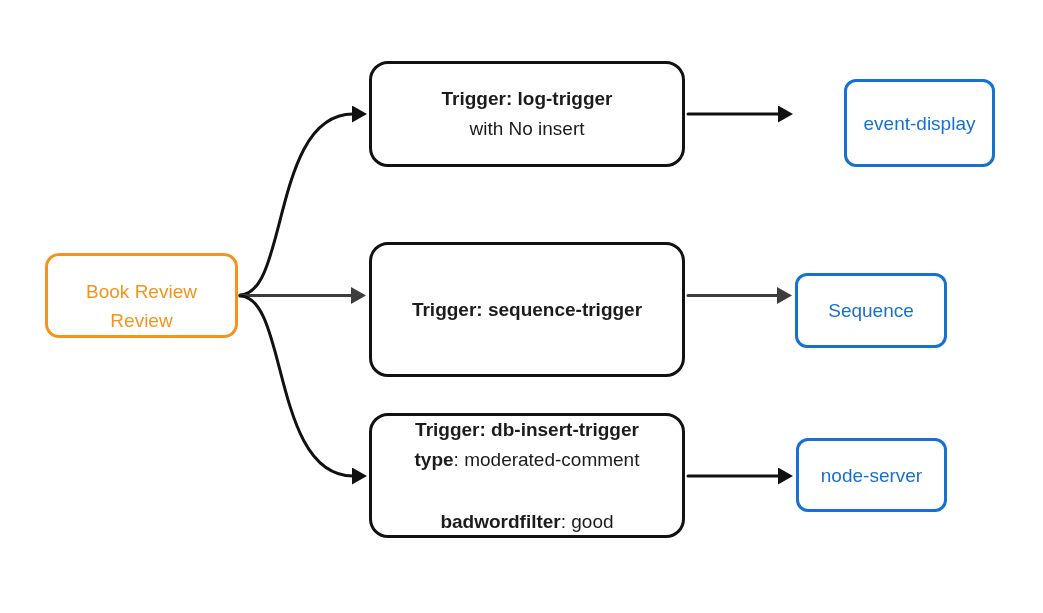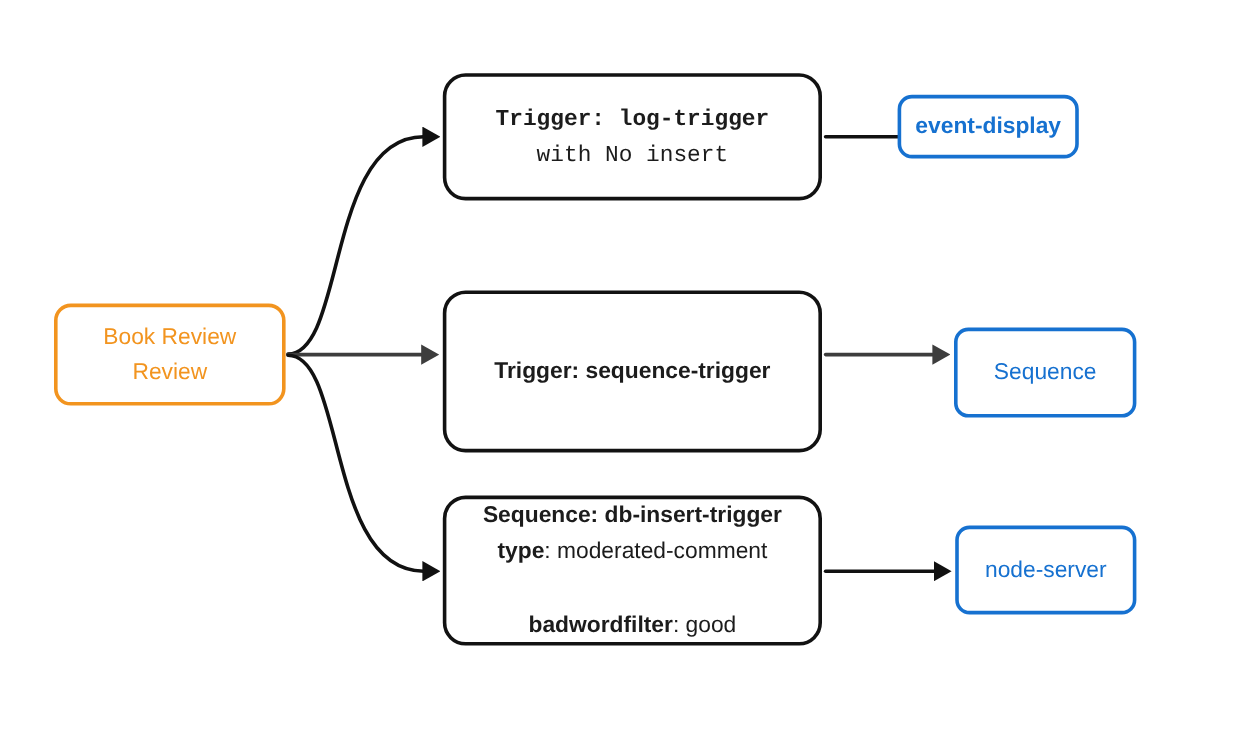--- a/index.html
+++ b/index.html
@@ -25,35 +25,35 @@
     position:absolute;box-sizing:border-box;background:var(--background);
     display:flex;flex-direction:column;justify-content:center;align-items:center;
     font-size:19px;
   }
   .trigger{
     border:3px solid var(--node-border-black);border-radius:19px;
     color:var(--text-dark);line-height:30px;
   }
   .broker{
     border:3px solid var(--broker-accent);border-radius:14px;
-    color:var(--broker-accent);line-height:29px;
+    color:var(--broker-accent);line-height:29px;justify-content:flex-end;
   }
   .sink{
     border:3px solid var(--sink-accent);border-radius:12px;
     color:var(--sink-accent);line-height:29px;
   }
   .tline{width:100%;text-align:center;white-space:nowrap;}
   .tline .b{font-weight:bold;}
   .tline.indent{box-sizing:border-box;margin-top:32px;}
   
   .n-broker{left:45px; top:253px; width:193px; height:85px;}
-  .n-t1{left:369px; top:61px;  width:316px; height:106px;font-family:Liberation Mono, monospace;}
+  .n-t1{left:369px; top:61px;  width:316px; height:106px;}
   .n-t2{left:369px; top:242px; width:316px; height:135px;}
   .n-t3{left:369px; top:413px; width:316px; height:125px;}
-  .n-s1{left:748px; top:79px;  width:151px; height:53px;font-weight:bold;}
+  .n-s1{left:844px; top:79px;  width:151px; height:88px;}
   .n-s2{left:795px; top:258px; width:152px; height:75px;margin-top:15px;}
   .n-s3{left:796px; top:438px; width:151px; height:74px;gap:40px;}
 </style>
 </head>
 <body>
 
 <div class="canvas">
 
   <svg class="edges" viewBox="0 0 1043 613" xmlns="http://www.w3.org/2000/svg">
     <defs>
@@ -87,21 +87,21 @@
   </div>
 
   <div class="node trigger n-t2">
     <div class="tline">
       <span class="b">Trigger: sequence-trigger</span><span></span>
     </div>
   </div>
 
   <div class="node trigger n-t3">
     <div class="tline">
-      <span class="b">Sequence: db-insert-trigger</span><span></span>
+      <span class="b">Trigger: db-insert-trigger</span><span></span>
     </div>
     <div class="tline">
       <span class="b">type</span><span>: moderated-comment</span>
     </div>
     <div class="tline indent">
       <span class="b">badwordfilter</span><span>: good</span>
     </div>
   </div>
 
   <div class="node sink n-s1">

